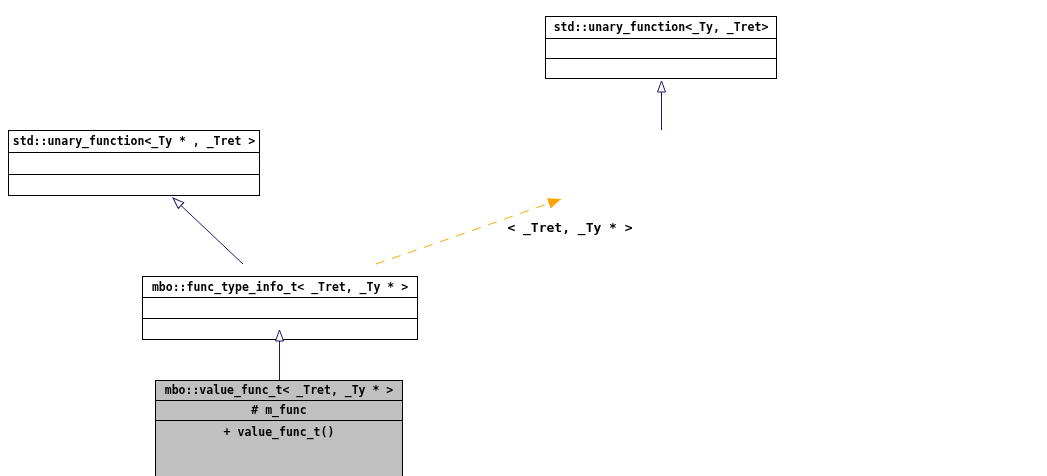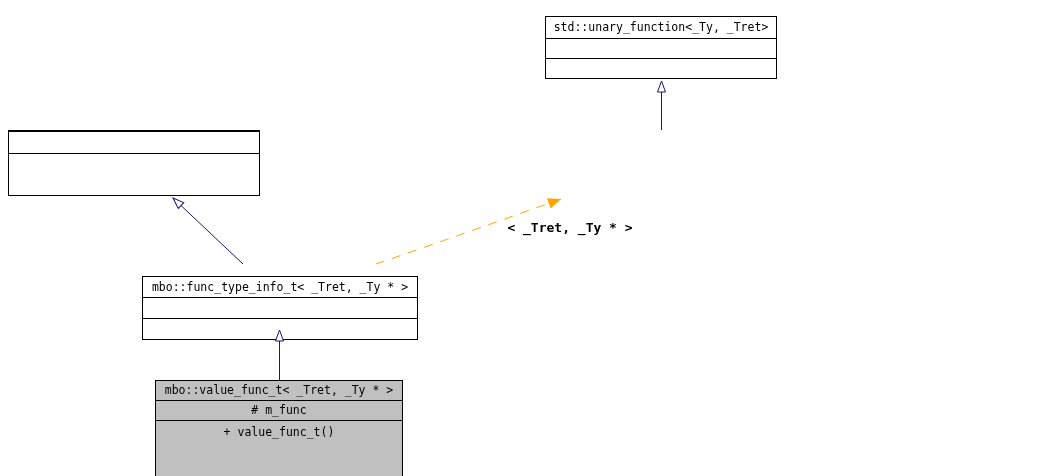--- a/index.html
+++ b/index.html
@@ -8,21 +8,21 @@
     width:1047px;height:476px;
     background:#ffffff;
     font-family:"DejaVu Sans Mono","Liberation Mono",monospace;
     overflow:hidden;
   }
   .node{
     position:absolute;
     box-sizing:border-box;
     border:1px solid #000000;
     background:#ffffff;
-    font-weight:normal;
+    font-weight:bold;
     font-size:11.5px;
     color:#000000;
   }
   .node .ttl{
     text-align:center;
     white-space:nowrap;
     overflow:hidden;
   }
   .node .sec{
     border-top:1px solid #000000;
@@ -55,20 +55,21 @@
 
 <div class="canvas">
 
   <div class="node" style="left:545px;top:16px;width:232px;height:63px;">
     <div class="ttl" style="height:21px;line-height:21px;">std::unary_function&lt;_Ty, _Tret&gt;</div>
     <div class="sec" style="height:19px;"></div>
     <div class="sec" style="height:19px;"></div>
   </div>
 
   <div class="node" style="left:8px;top:130px;width:252px;height:66px;">
+    <div class="ttl" style="height:21px;line-height:21px;">std::unary_function&lt;_Ty * , _Tret &gt;</div>
     <div class="sec" style="height:21px;"></div>
     <div class="sec" style="height:20px;"></div>
   </div>
 
 
   <div class="node" style="left:142px;top:276px;width:276px;height:64px;">
     <div class="ttl" style="height:20px;line-height:20px;">mbo::func_type_info_t&lt; _Tret, _Ty * &gt;</div>
     <div class="sec" style="height:20px;"></div>
     <div class="sec" style="height:20px;"></div>
   </div>

